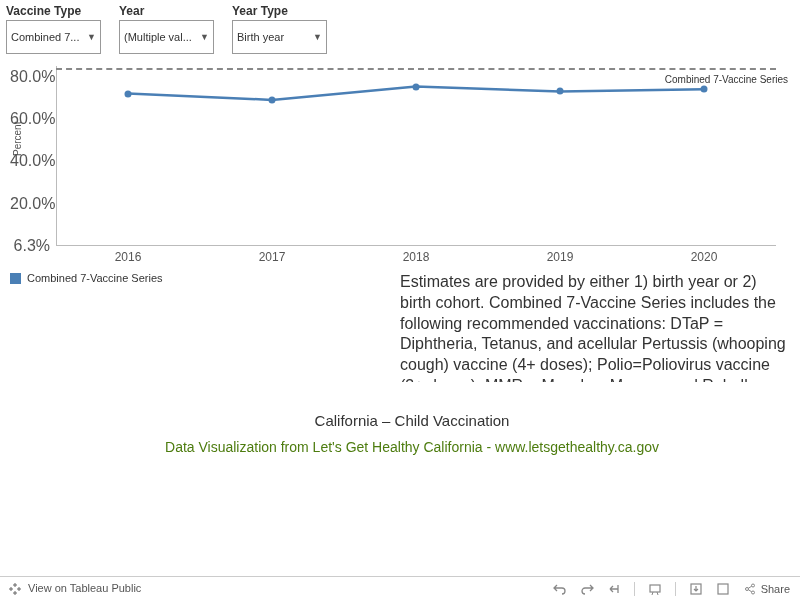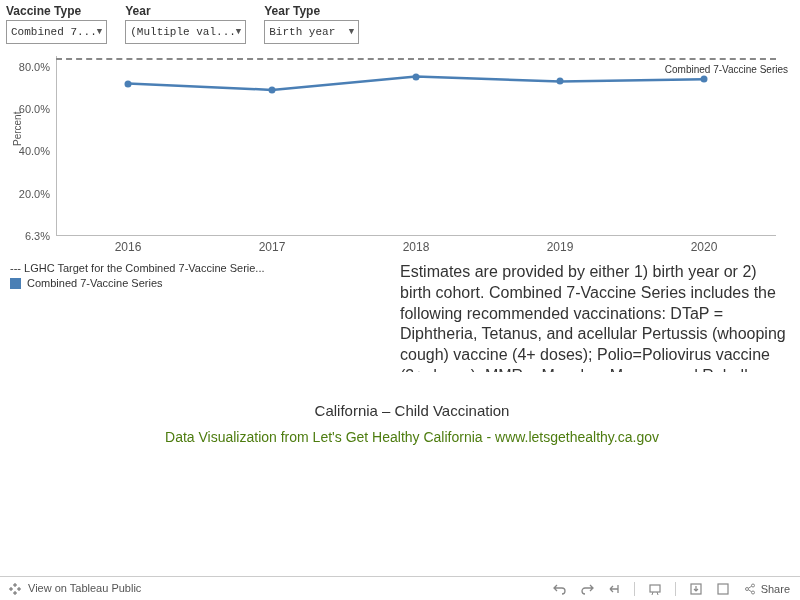--- a/index.html
+++ b/index.html
@@ -1,25 +1,25 @@
 <!DOCTYPE html>
 <html><head>
 <meta charset="utf-8">
 <style>
 * { box-sizing: border-box; margin: 0; padding: 0; }
 body { font-family: Arial, sans-serif; font-size: 11px; color: #333; background: #fff; width: 800px; height: 600px; position: relative; }
 .filters { display: flex; gap: 18px; padding: 4px 6px; }
 .filter-group { display: flex; flex-direction: column; gap: 2px; }
 .filter-label { font-size: 12px; font-weight: bold; color: #333; }
-.filter-select { display: flex; align-items: center; justify-content: space-between; border: 1px solid #999; padding: 2px 4px; font-size: 11px; background: #fff; min-width: 95px; height: 24px; cursor: pointer; font-family: Liberation Mono, monospace; }
+.filter-select { display: flex; align-items: center; justify-content: space-between; border: 1px solid #999; padding: 2px 4px; font-size: 11px; background: #fff; min-width: 95px; height: 34px; cursor: pointer; }
 .filter-select .caret { font-size: 9px; color: #555; }
 .chart-wrap { padding: 8px 10px 2px 10px; position: relative; }
 .chart-area { position: relative; width: 780px; height: 200px; }
 .plot { position: absolute; left: 46px; top: 0; width: 720px; height: 180px; border-left: 1px solid #bbb; border-bottom: 1px solid #bbb; }
-.ytick { position: absolute; left: 0; width: 40px; text-align: right; font-size: 11px; color: #555; transform: translateY(-50%); }
+.ytick { position: absolute; left: 0; width: 40px; text-align: right; font-size: 16px; color: #555; transform: translateY(-50%); }
 .target-line { position: absolute; left: 46px; width: 720px; border-top: 2px dashed #888; }
 .series-label { position: absolute; right: 2px; font-size: 10px; color: #333; transform: translateY(-50%); white-space: nowrap; }
 .xtick { position: absolute; top: 184px; font-size: 12px; color: #555; transform: translateX(-50%); }
 .ylab { position: absolute; left: 2px; top: 90px; transform: rotate(-90deg); transform-origin: left top; font-size: 10px; color: #555; }
 svg.line { position: absolute; left: 46px; top: 0; width: 720px; height: 180px; }
 .pt { position: absolute; width: 7px; height: 7px; background: #4a7fb5; border-radius: 50%; transform: translate(-50%, -50%); }
 .below { display: flex; padding: 4px 10px; gap: 20px; }
 .legend { flex: 0 0 370px; font-size: 11px; }
 .legend-row { display: flex; align-items: center; gap: 6px; margin-bottom: 3px; }
 .legend-sq { display: inline-block; width: 11px; height: 11px; background: #4a7fb5; }
@@ -94,23 +94,20 @@
         <div class="xtick" style="left: 406px;">2018</div>
         <div class="xtick" style="left: 550px;">2019</div>
         <div class="xtick" style="left: 694px;">2020</div>
       </div>
   </div>
 </div>
 
 <div class="below">
   <div class="legend">
     <div class="legend-row">
-      <span>--- LGHC Target for the Combined 7-Vaccine Serie...</span>
-    </div>
-    <div class="legend-row">
       <span class="legend-sq"></span>
       <span>Combined 7-Vaccine Series</span>
     </div>
   </div>
   <div class="desc">Estimates are provided by either 1) birth year or 2) birth cohort. Combined 7-Vaccine Series includes the following recommended vaccinations: DTaP = Diphtheria, Tetanus, and acellular Pertussis (whooping cough) vaccine (4+ doses); Polio=Poliovirus vaccine (3+ doses); MMR = Measles, Mumps, and Rubella vaccine (1+ doses); Hib = Haemophilus influenzae type B (full series - 3 or 4 doses, depending on product type received); Hep B = Hepatitis B vaccine (3+ doses); Varicella vaccine - 1+ doses; PCV = Pneumococcal conjugate vaccine</div>
 </div>
 
 <div class="titles">
   <div class="title-main">California – Child Vaccination</div>
   <div class="title-sub">Data Visualization from Let's Get Healthy California - www.letsgethealthy.ca.gov</div>

